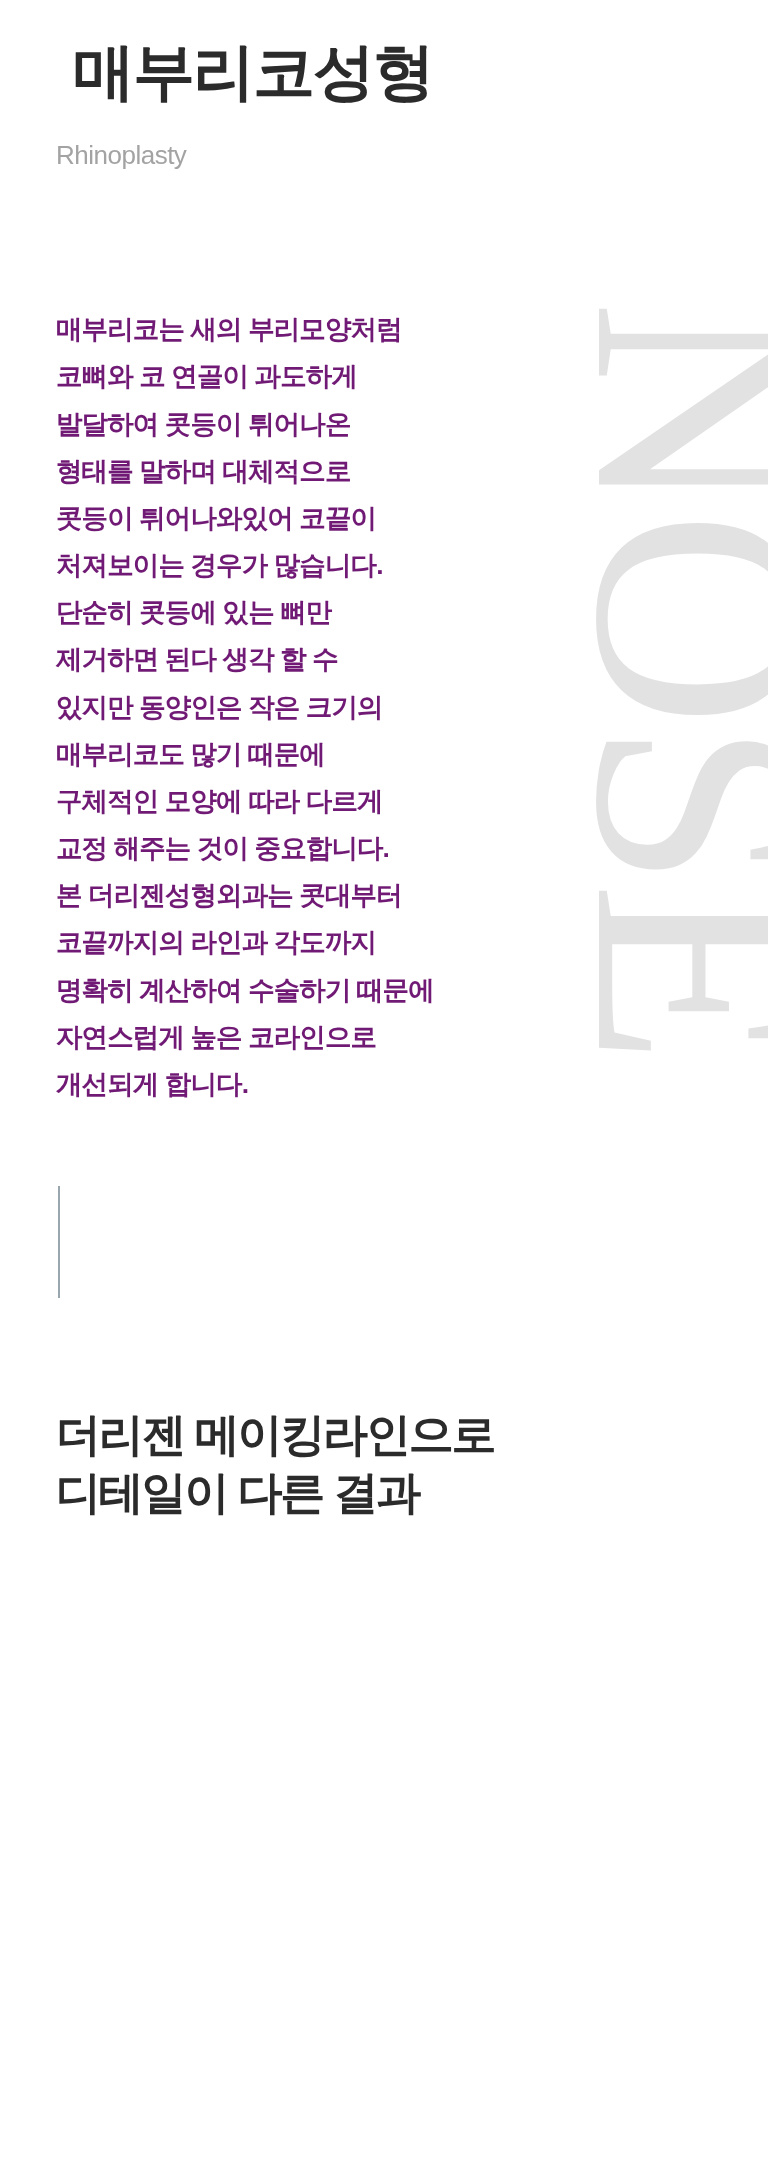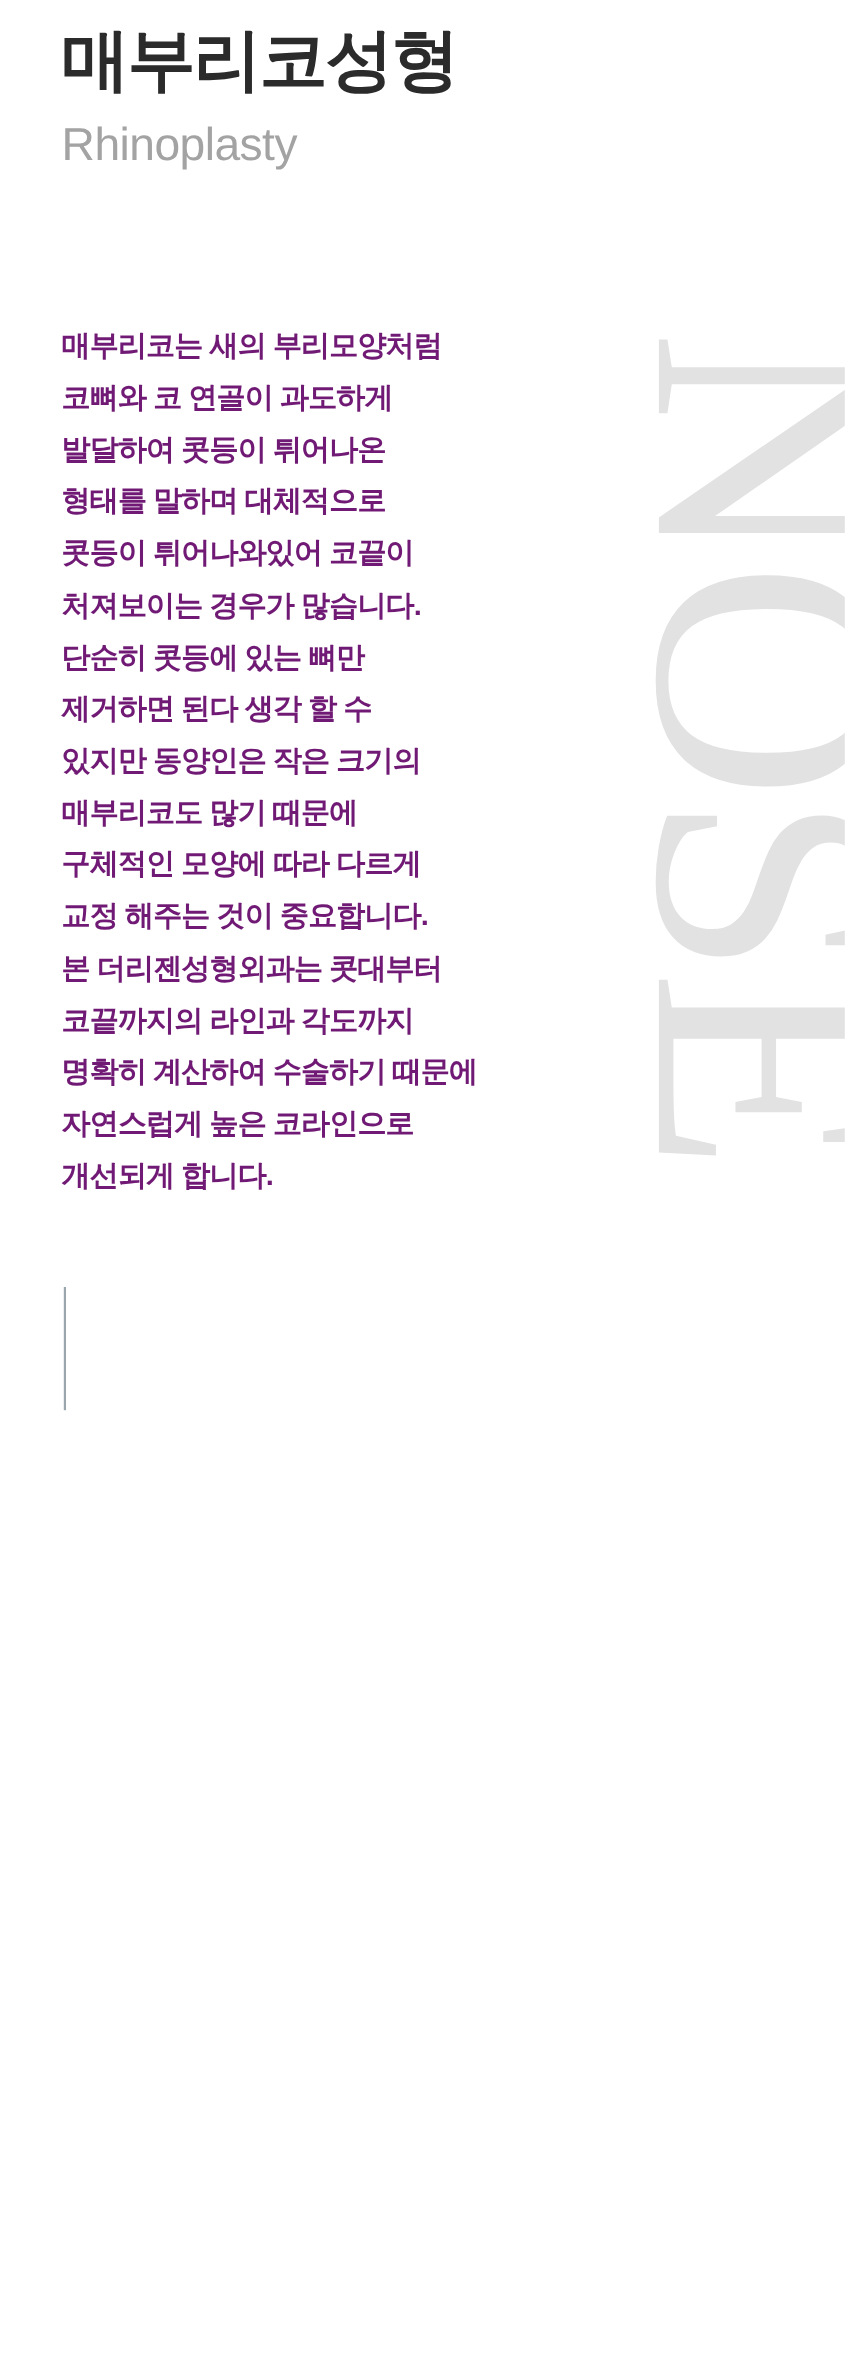--- a/index.html
+++ b/index.html
@@ -53,33 +53,33 @@
     margin: 0;
     padding-top: 130px;
     font-size: 38px;
     font-weight: 400;
     color: #9b9b9b;
     letter-spacing: -0.5px;
     line-height: 1.15;
   }
 
   .title-ko {
-    margin: 0;
+    margin: 17px;
     padding-top: 20px;
     font-size: 62px;
     font-weight: 700;
     color: #2b2b2b;
     letter-spacing: -2px;
     line-height: 1.12;
   }
 
   .subtitle-en {
     margin: 0;
     padding-top: 18px;
-    font-size: 42px;
+    font-size: 26px;
     font-weight: 400;
     color: #a3a3a3;
     letter-spacing: -0.5px;
     line-height: 1.15;
   }
 
   .body-copy {
     margin: 0;
     padding-top: 135px;
     font-size: 26.5px;
@@ -137,15 +137,17 @@
 구체적인 모양에 따라 다르게
 교정 해주는 것이 중요합니다.
 본 더리젠성형외과는 콧대부터
 코끝까지의 라인과 각도까지
 명확히 계산하여 수술하기 때문에
 자연스럽게 높은 코라인으로
 개선되게 합니다.</p>
 
     <div class="divider-rule"></div>
 
+    <h2 class="section-heading">더리젠 메이킹라인으로
+디테일이 다른 결과</h2>
 
   </div>
 </div>
 
 </body></html>

